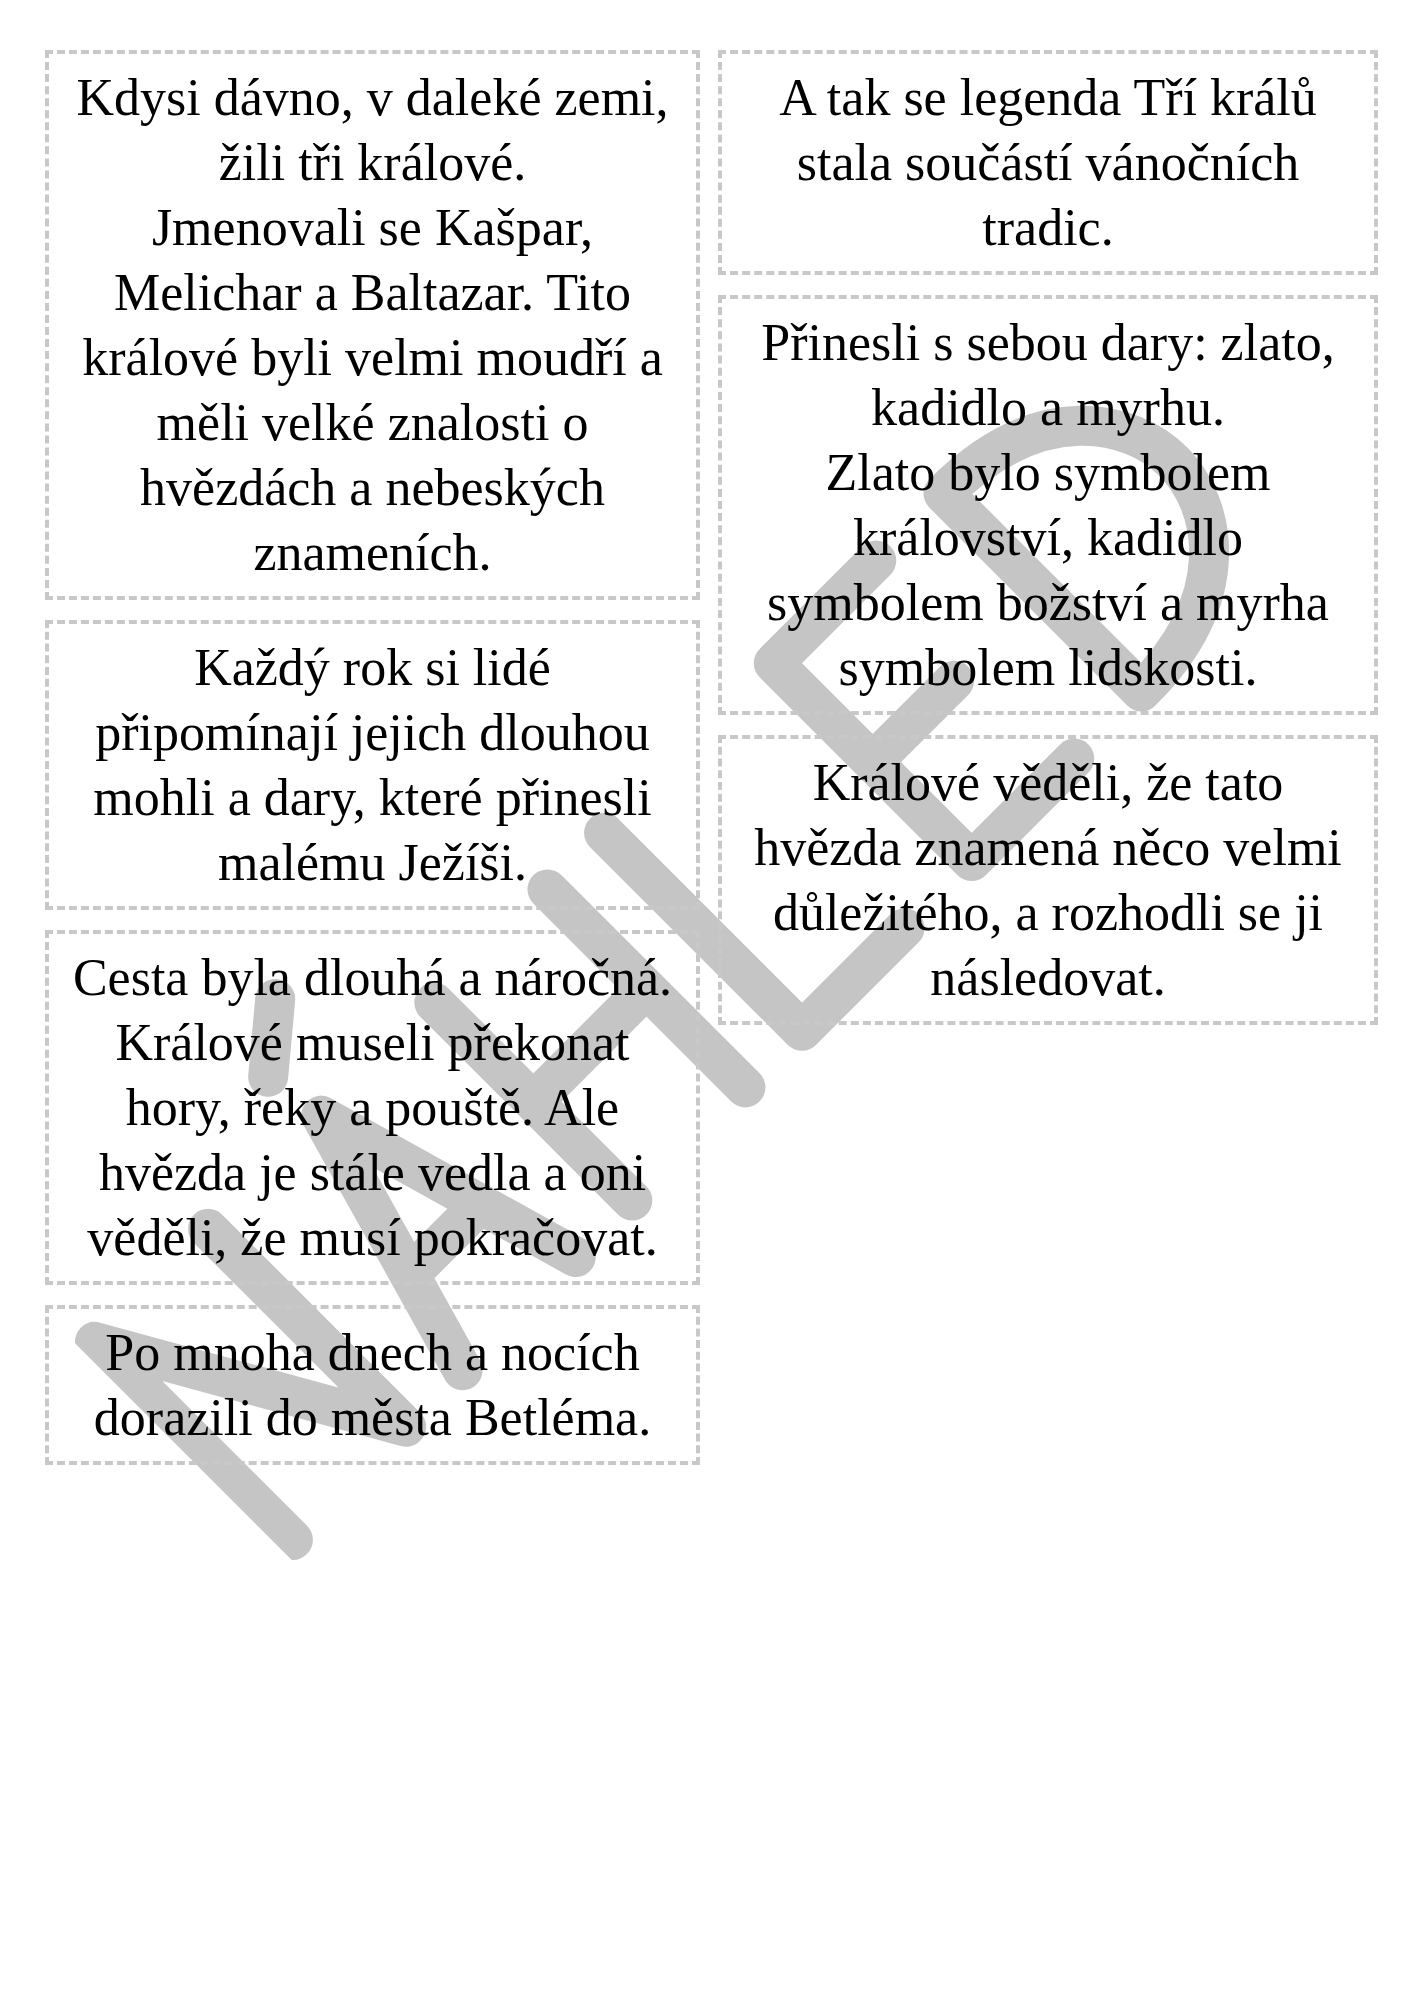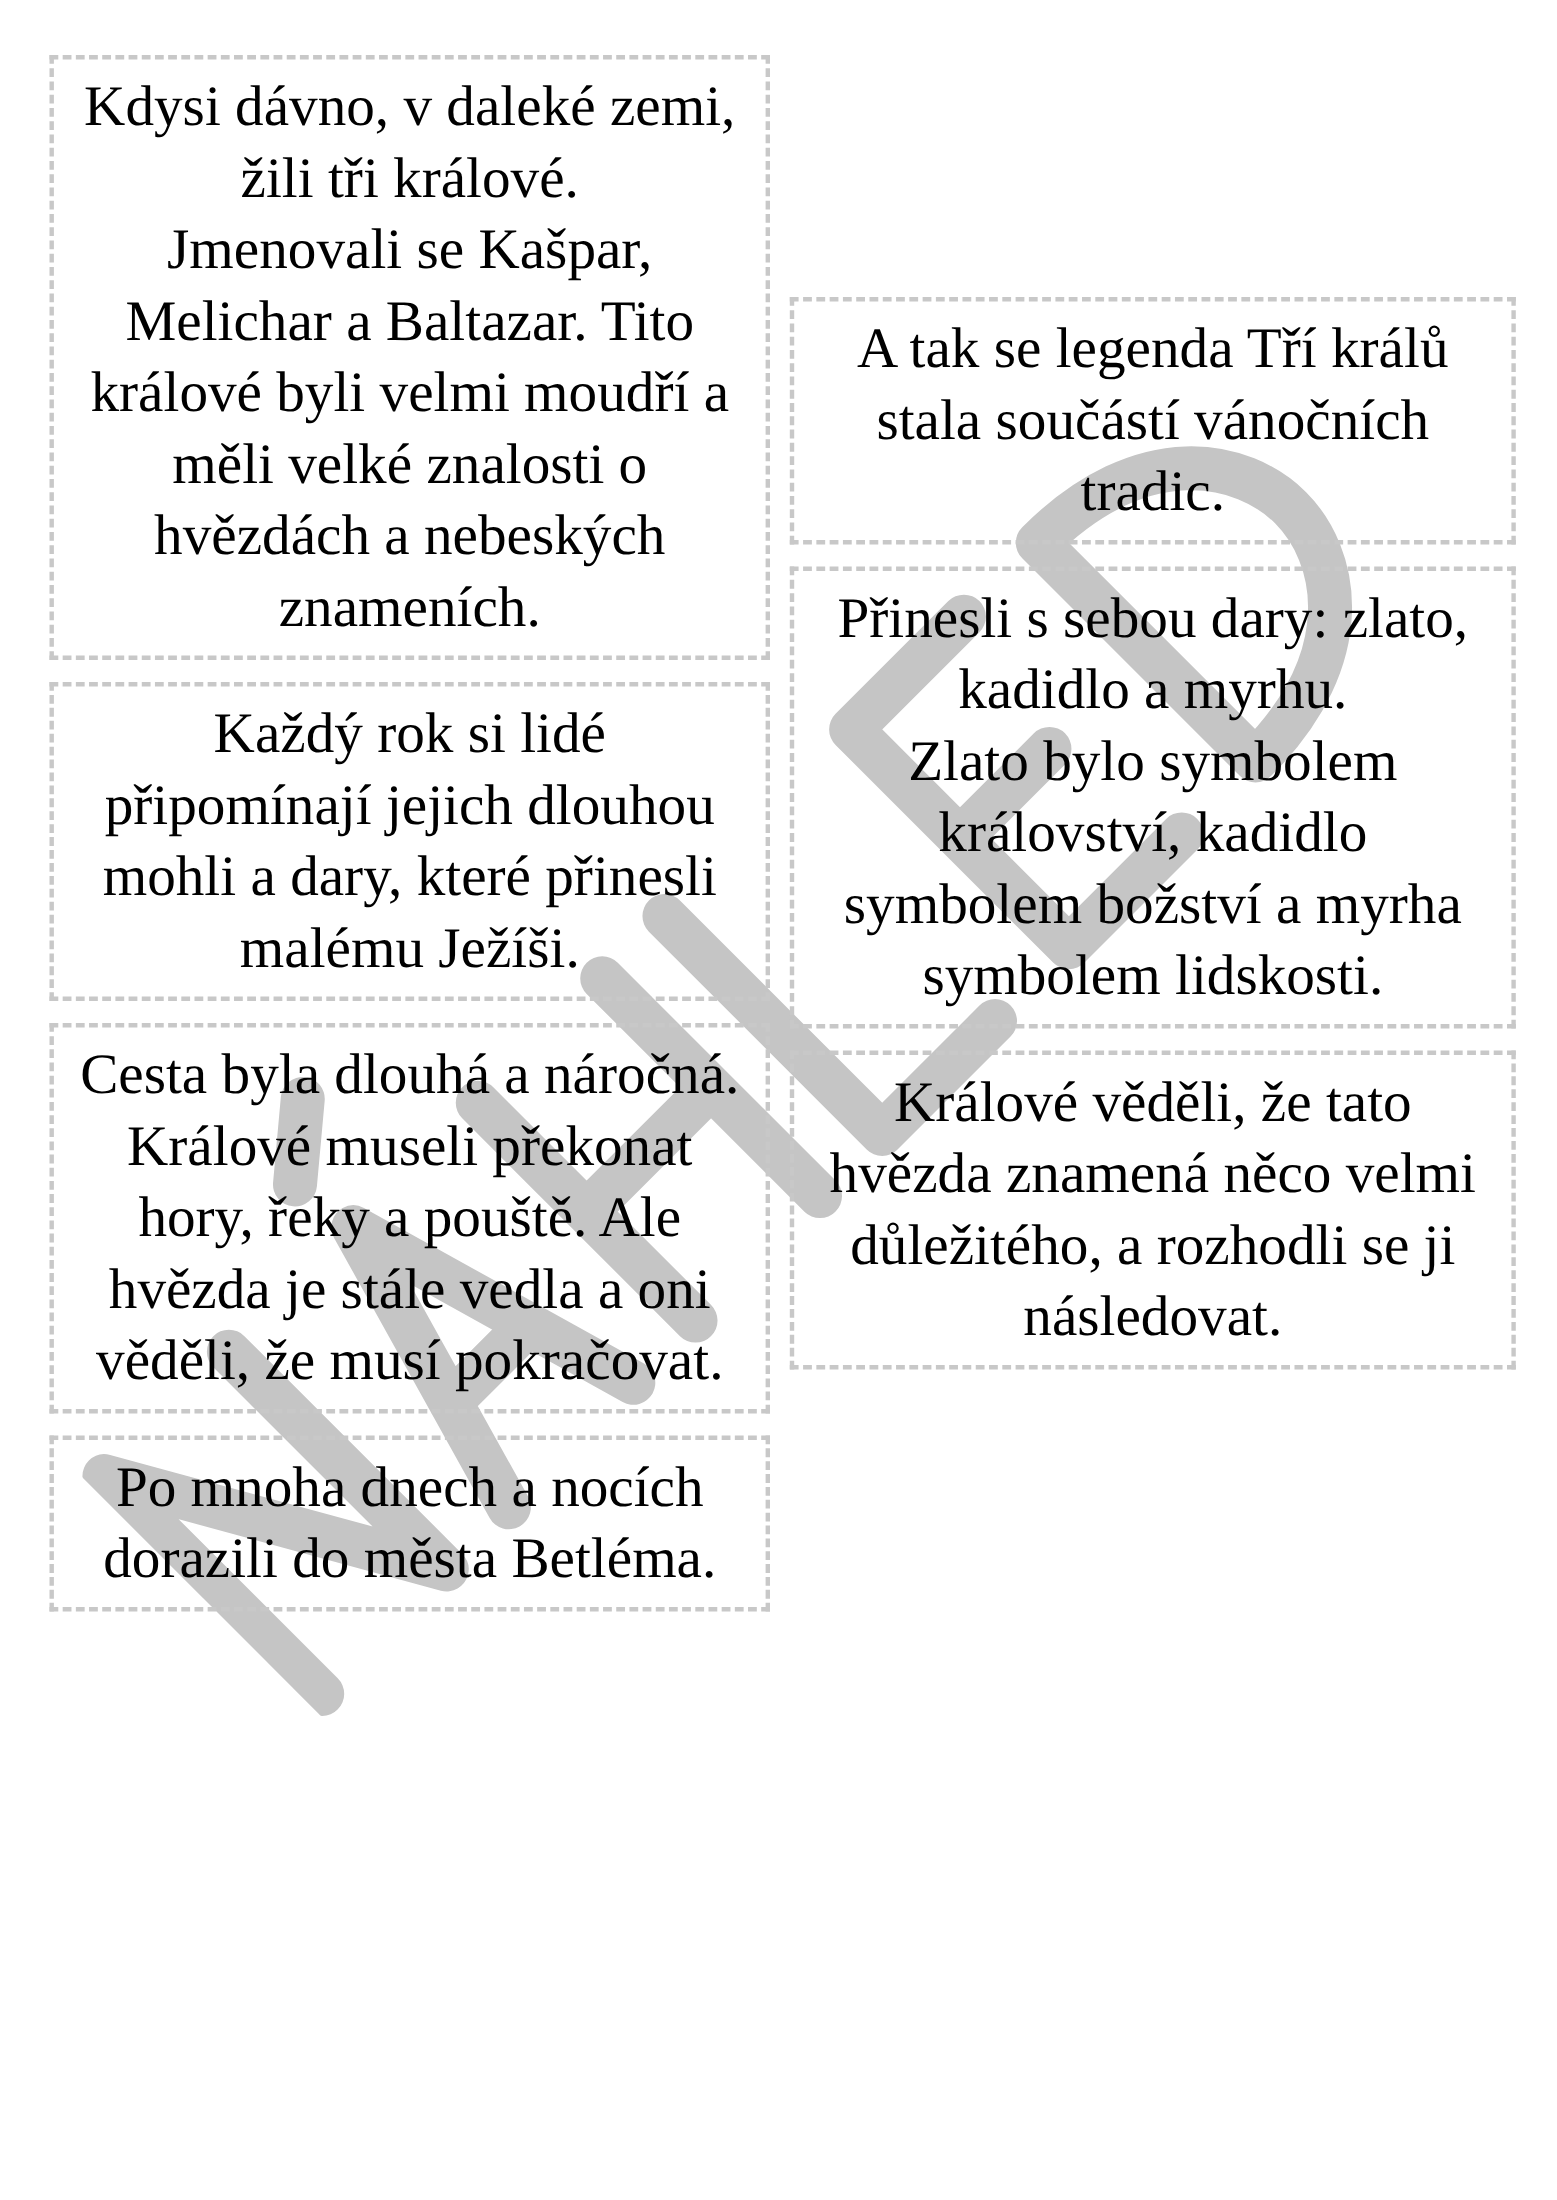--- a/index.html
+++ b/index.html
@@ -22,21 +22,21 @@
   }
   .columns {
     display: flex;
     gap: 18px;
   }
   .col {
     display: flex;
     flex-direction: column;
   }
   .col-left  { width: 655px; }
-  .col-right { width: 660px; justify-content: center; }
+  .col-right { width: 660px; }
   .card {
     border: 4px dashed #c8c8c8;
     padding: 11px 6px;
     margin-bottom: 20px;
     box-sizing: border-box;
     background: transparent;
   }
   .card-text {
     position: relative;
     z-index: 1;

